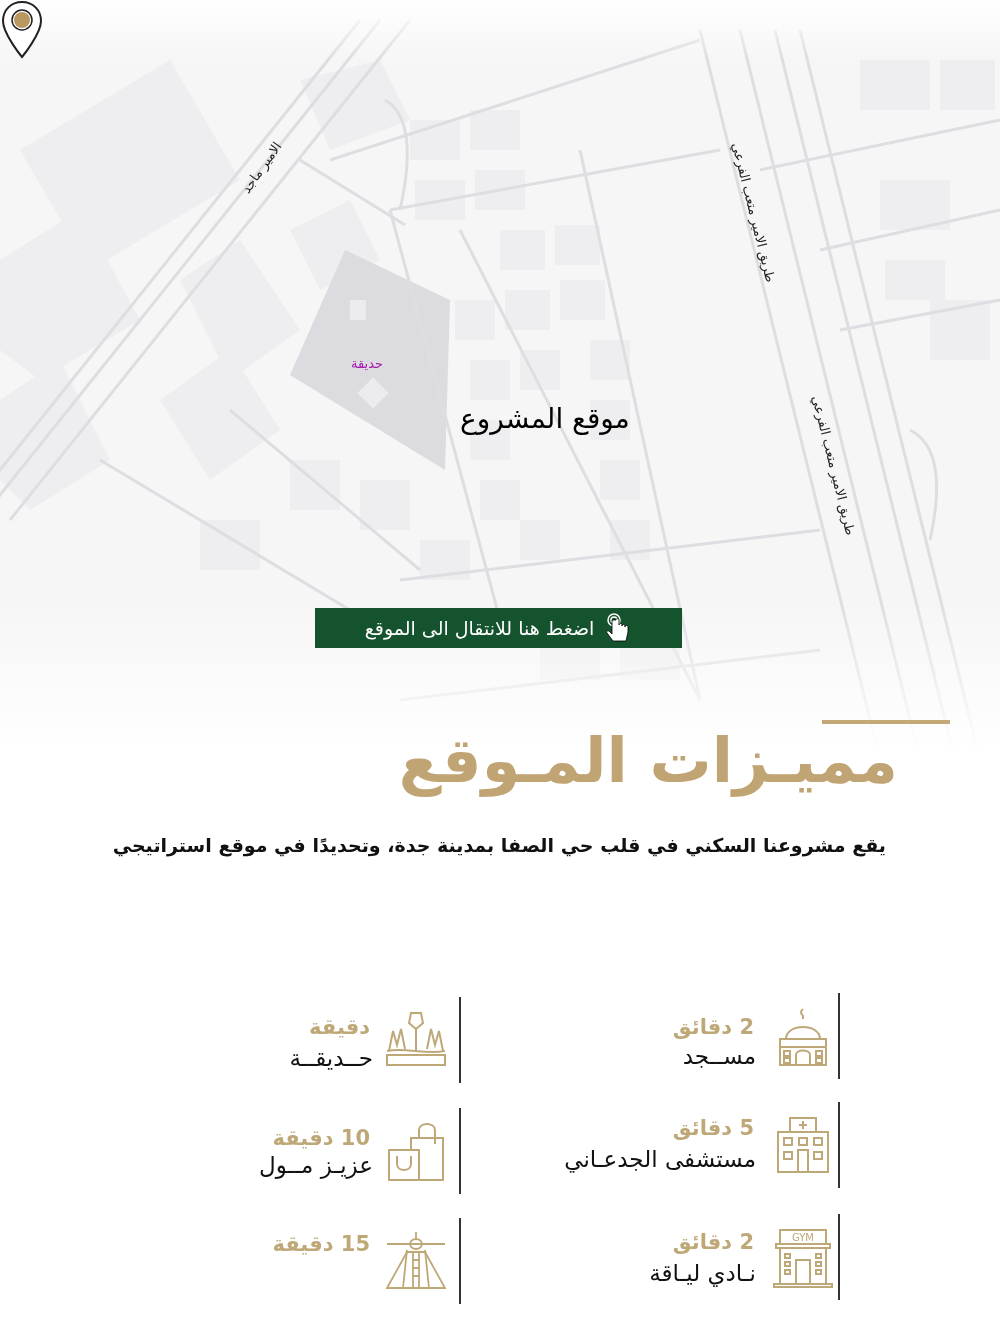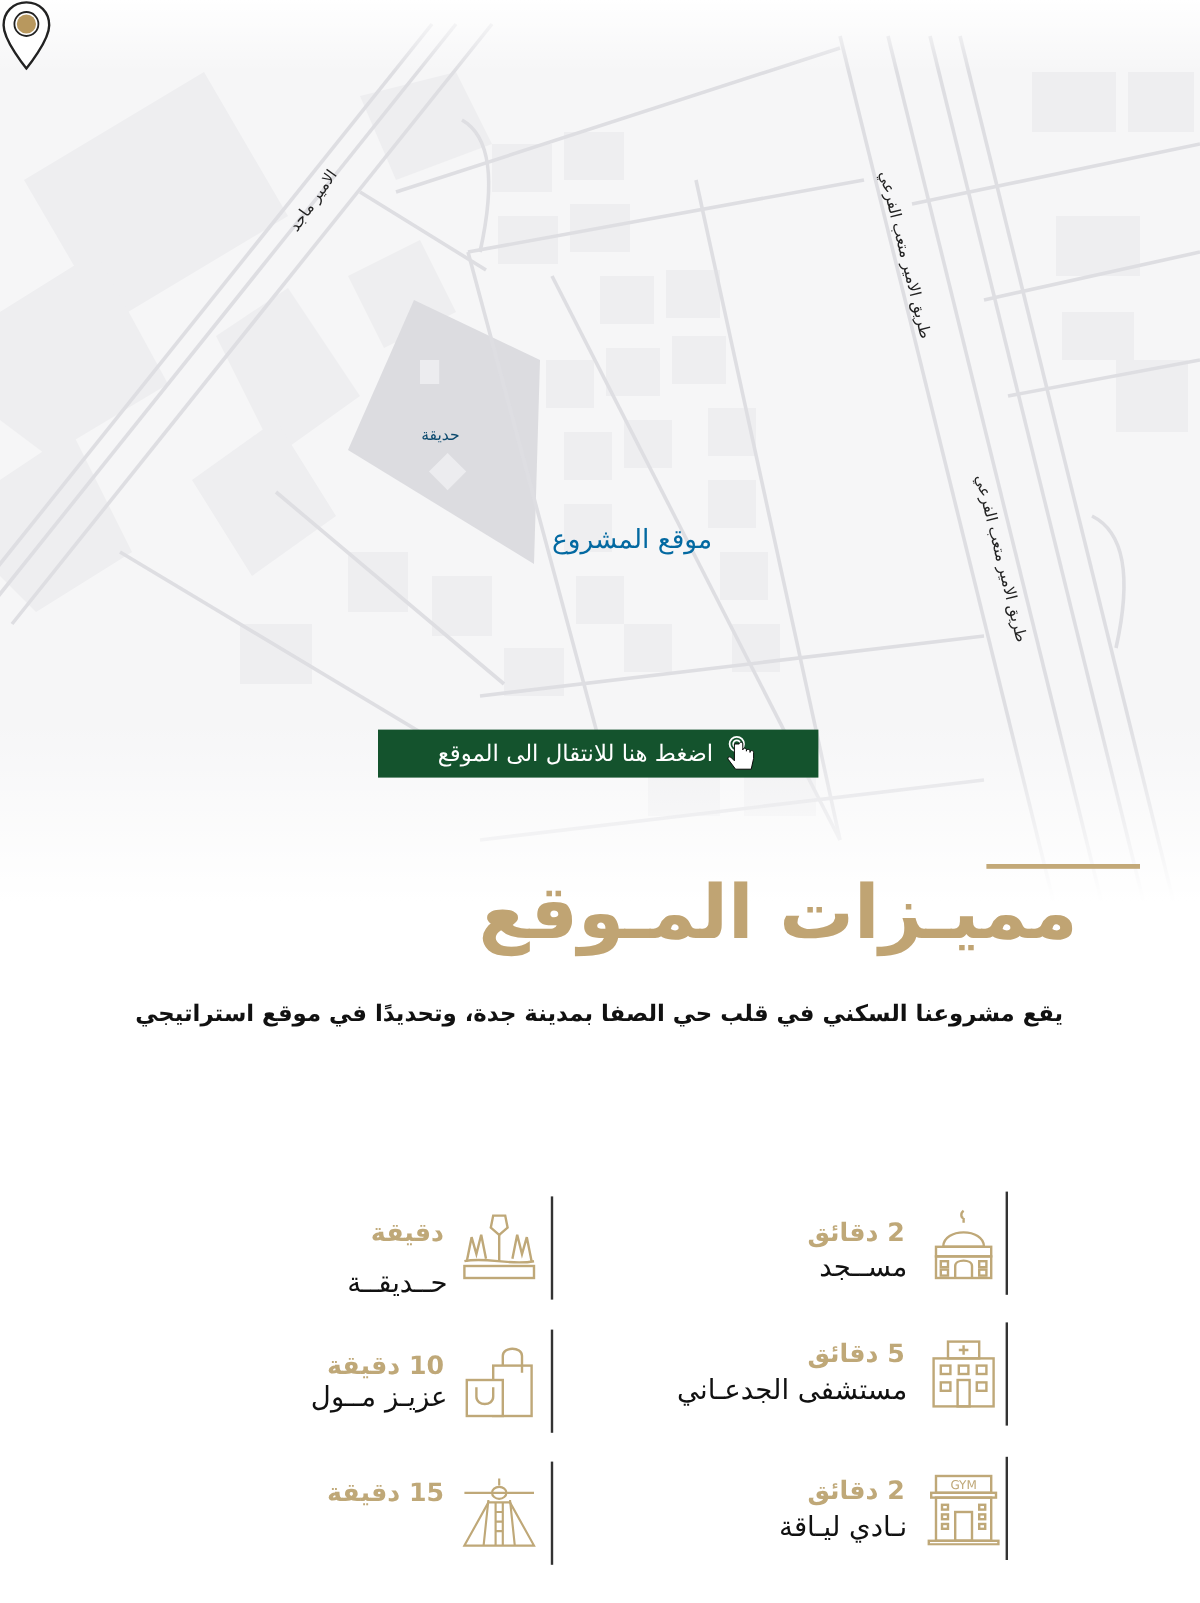--- a/index.html
+++ b/index.html
@@ -5,22 +5,22 @@
   html, body { margin:0; padding:0; }
   body { width:1000px; height:1336px; background:#ffffff; position:relative; overflow:hidden;
          font-family:"DejaVu Sans", sans-serif; }
   .map { position:absolute; left:0; top:0; width:1000px; height:760px; overflow:hidden; background:#f6f6f7; }
   .map svg { position:absolute; left:0; top:0; }
   .map-fade { position:absolute; left:0; right:0; bottom:0; height:160px;
               background:linear-gradient(to bottom, rgba(255,255,255,0), #ffffff 95%); }
   .map-fade-top { position:absolute; left:0; right:0; top:0; height:60px;
               background:linear-gradient(to top, rgba(255,255,255,0), #ffffff); }
   .street-label { position:absolute; font-size:13px; color:#222; white-space:nowrap; direction:rtl; }
-  .park-label { position:absolute; left:351px; top:356px; font-size:13px; color:#0c4a6e; direction:rtl; }
-  .project-label { position:absolute; left:460px; top:402px; font-size:22px; color:#0369a1; direction:rtl;margin-top:36px; }
+  .park-label { position:absolute; left:351px; top:356px; font-size:13px; color:#a21caf; direction:rtl; }
+  .project-label { position:absolute; left:460px; top:402px; font-size:28px; color:#000000; direction:rtl; }
   .pin { position:absolute; left:513px; top:437px; width:44px; height:60px; }
   .cta { position:absolute; left:315px; top:608px; width:367px; height:40px; background:#14532d;
          color:#fff; display:flex; align-items:center; justify-content:center; gap:10px; direction:rtl;
          font-size:19px; cursor:pointer; }
   .cta .hand { width:28px; height:32px; }
   .gold-line { position:absolute; left:822px; top:720px; width:128px; height:4px; background:#c3a978; }
   .section-title { position:absolute; right:102px; top:724px; font-size:62px; font-weight:bold; color:#c0a473;
                    direction:rtl; letter-spacing:1px; }
   .desc { position:absolute; right:98px; top:812px; width:820px; direction:rtl; text-align:right;
           font-size:19px; line-height:34px; color:#111; font-weight:bold; }
@@ -208,21 +208,21 @@
     <g fill="none" stroke="#bfa878" stroke-width="2">
       <path d="M26,4 L36,4 L38,14 L31,20 L24,14 Z"></path>
       <path d="M31,20 L31,42"></path>
       <path d="M4,42 L8,22 L12,36 L16,20 L20,40"></path>
       <path d="M42,40 L46,20 L50,36 L54,22 L58,42"></path>
       <path d="M2,42 C20,38 40,46 60,42"></path>
       <rect x="2" y="46" width="58" height="10"></rect>
     </g>
   </svg>
   <div class="time" style="right:95px; top:18px;">دقيقة</div>
-  <div class="name" style="right:92px; top:60px;">حــديقــة</div>
+  <div class="name" style="right:92px; top:48px;">حــديقــة</div>
 </div>
 
 <div class="feature" style="left:220px; top:1108px; width:245px;">
   <div class="vline" style="left:239px;"></div>
   <svg class="icon" style="left:165px;" viewBox="0 0 62 62">
     <g fill="none" stroke="#bfa878" stroke-width="2">
       <rect x="26" y="18" width="32" height="42"></rect>
       <path d="M34,18 L34,10 C34,2 50,2 50,10 L50,24"></path>
       <rect x="4" y="30" width="30" height="30" fill="#fff"></rect>
       <path d="M12,36 L12,44 C12,52 26,52 26,44 L26,36"></path>

